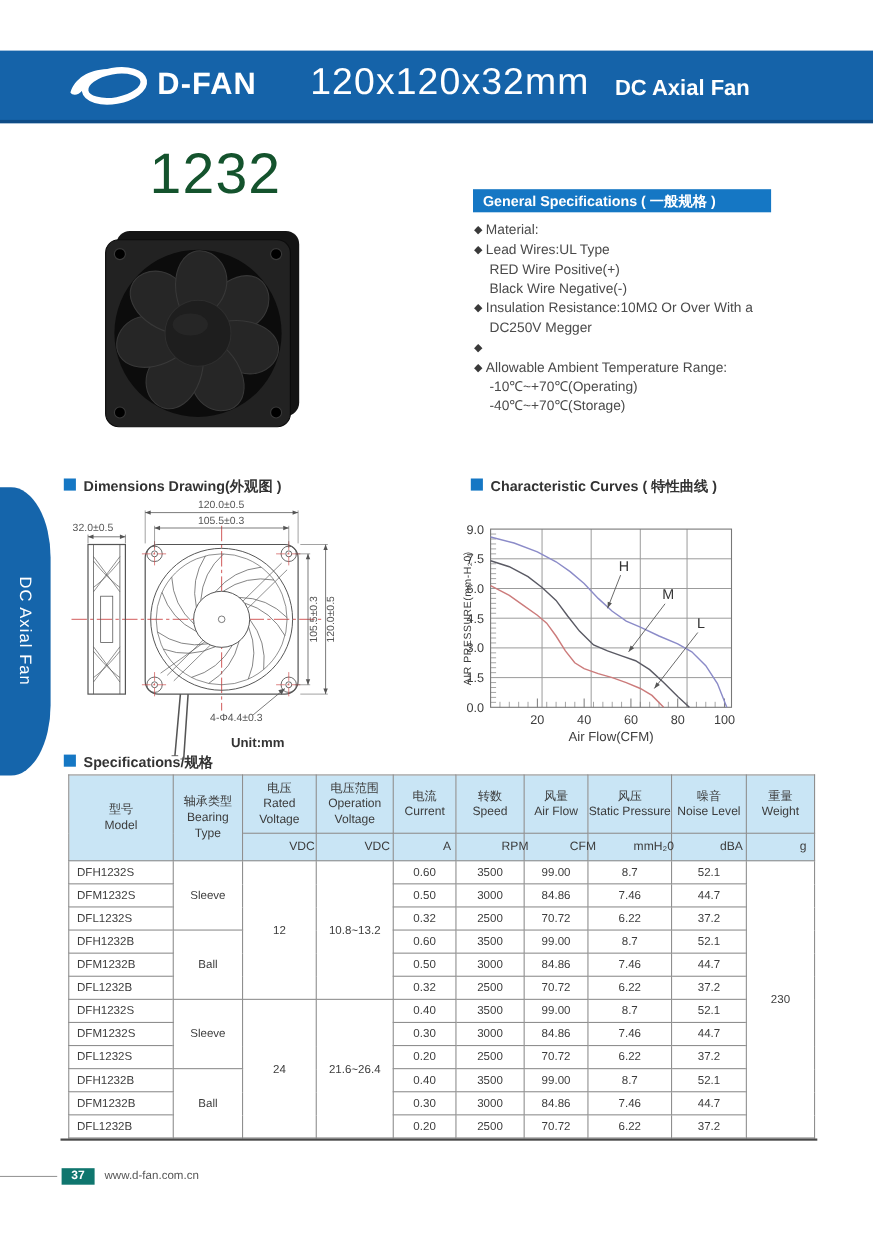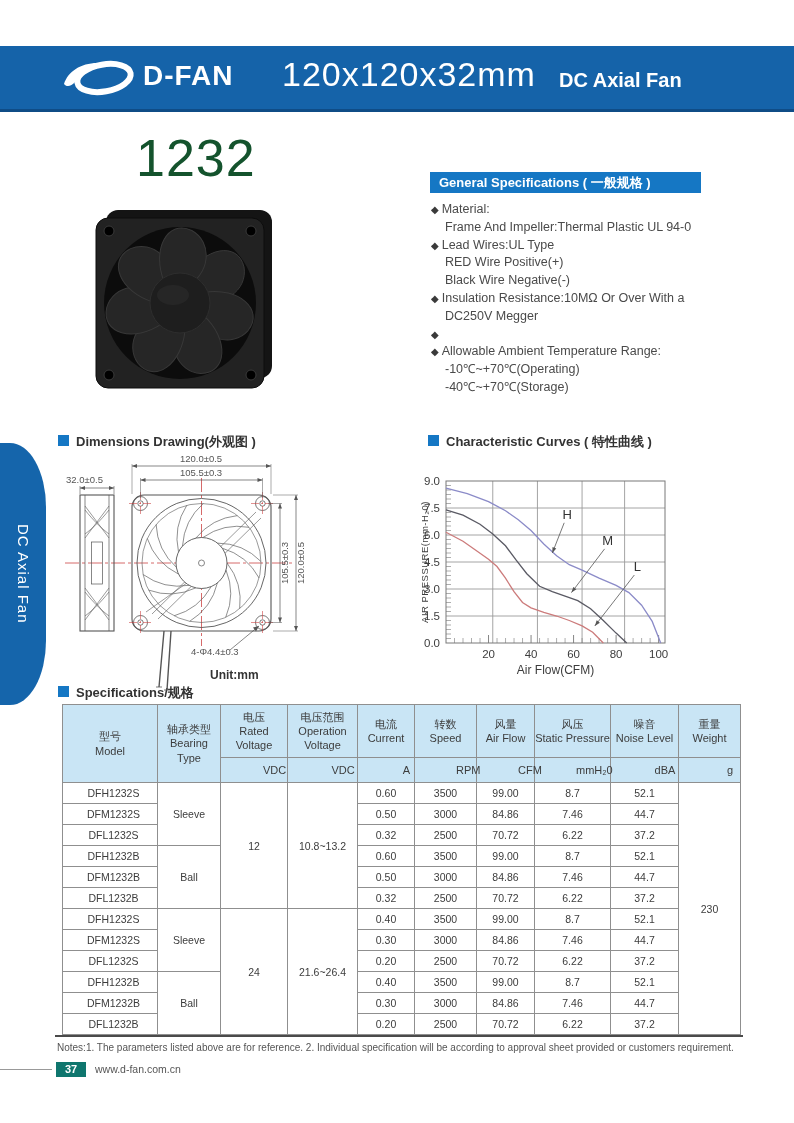--- a/index.html
+++ b/index.html
@@ -45,21 +45,21 @@
   .chart-svg .axis-title-y{font-size:9.5px;fill:#3d3d3d;letter-spacing:.5px;}
   .chart-svg .series-label{font-size:13px;fill:#333;}
 
   
   .spec-table{position:absolute;left:62px;top:704px;width:678px;border-collapse:collapse;table-layout:fixed;}
   .spec-table th,.spec-table td{border:1px solid #8f8f8f;text-align:center;color:#3c3c3c;padding:0;}
   .spec-table thead th{background:#c9e5f5;font-weight:normal;font-size:11px;white-space:pre-line;line-height:1.3;}
   .spec-table thead tr.r1 th{height:52px;}
   .spec-table thead tr.r2 th{height:24px;padding-left:41px;}
   .spec-table tbody td{font-size:10.5px;height:20px;background:#fff;}
-  .spec-table tbody td.model{text-align:center;padding-left:7px;}
+  .spec-table tbody td.model{text-align:left;padding-left:7px;}
 
   .notes-rule{position:absolute;left:55px;top:1035px;width:688px;height:2px;background:#4a4a4a;}
   .notes{position:absolute;left:57px;top:1042px;width:700px;font-size:10px;color:#555;}
   .footer-line{position:absolute;left:0;top:1069px;width:52px;height:1px;background:#999;}
   .page-num{position:absolute;left:56px;top:1062px;width:30px;height:15px;background:#0f766e;color:#fff;
             font-size:11px;font-weight:bold;text-align:center;line-height:15px;}
   .website{position:absolute;left:95px;top:1063px;font-size:10.5px;color:#555;}
 </style>
 </head>
 <body>
@@ -101,23 +101,20 @@
       </g>
     <circle cx="92" cy="103" r="30" fill="#1e1e1e" stroke="#2e2e2e"></circle>
     <ellipse cx="85" cy="95" rx="16" ry="10" fill="#2d2d2d" opacity="0.55"></ellipse>
   </svg>
 
   <div class="gs-bar">General Specifications ( 一般规格 )</div>
   <div class="gs-list" id="gs-list">
       <div class="gs-item">
         <span class="diamond">◆</span>
         <span>Material:</span>
-      </div>
-      <div class="gs-item cont">
-        <span>Frame And Impeller:Thermal Plastic UL 94-0</span>
       </div>
       <div class="gs-item">
         <span class="diamond">◆</span>
         <span>Lead Wires:UL Type</span>
       </div>
       <div class="gs-item cont">
         <span>RED Wire Positive(+)</span>
       </div>
       <div class="gs-item cont">
         <span>Black Wire Negative(-)</span>
@@ -498,18 +495,17 @@
           <td>0.20</td>
           <td>2500</td>
           <td>70.72</td>
           <td>6.22</td>
           <td>37.2</td>
         </tr>
       </tbody>
   </table>
 
   <div class="notes-rule"></div>
-  <div class="notes">Notes:1. The parameters listed above are for reference.   2. Individual specification will be according to approval sheet provided or customers requirement.</div>
   <div class="footer-line"></div>
   <div class="page-num">37</div>
   <div class="website">www.d-fan.com.cn</div>
 
 </div>
 
 </body></html>

